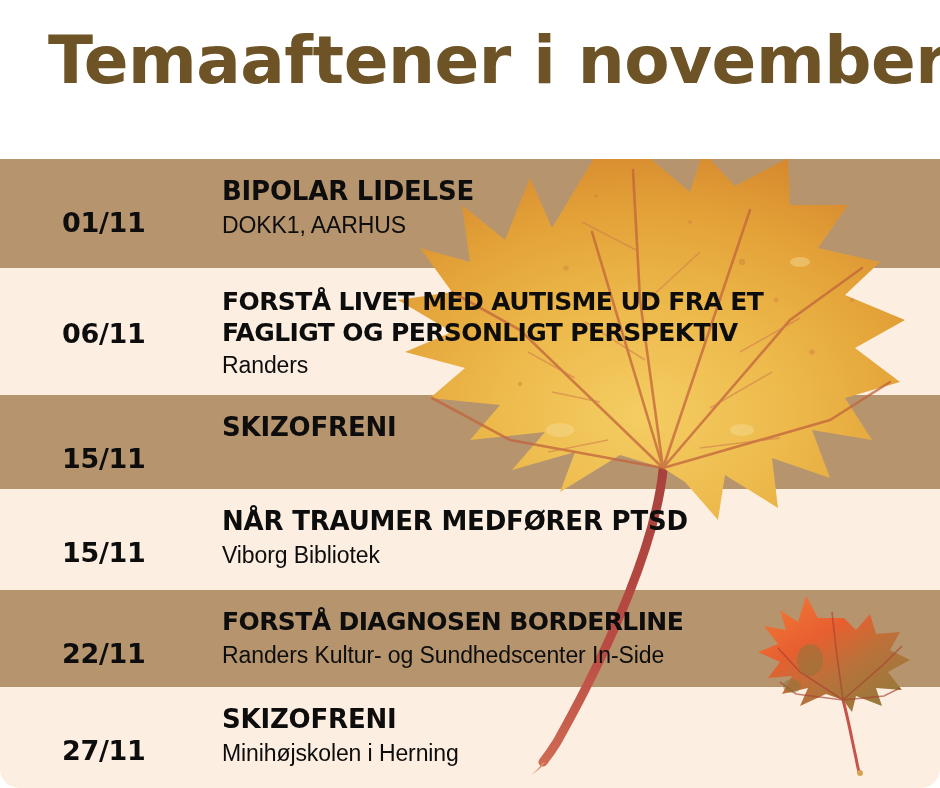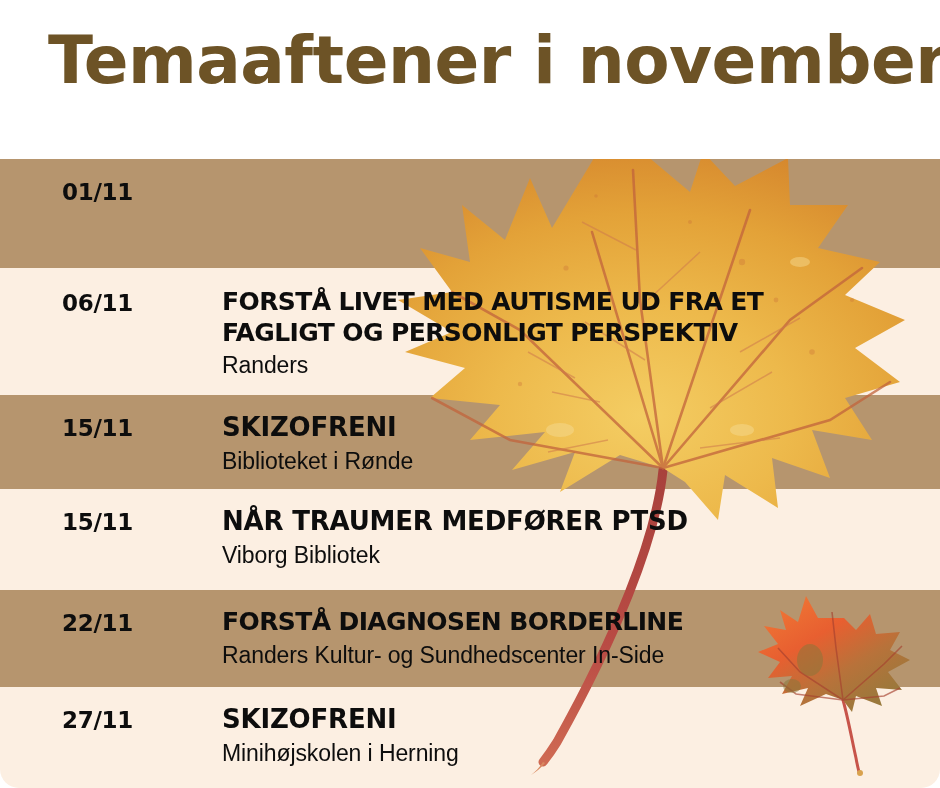--- a/index.html
+++ b/index.html
@@ -70,24 +70,25 @@
     position: absolute;
     left: 0;
     width: 940px;
     z-index: 4;
     color: #0d0d0d;
   }
   .row-date {
     position: absolute;
     left: 62px;
     font-family: "DejaVu Sans", sans-serif;
-    font-size: 23px;
+    font-size: 27px;
     font-weight: 700;
     letter-spacing: -0.3px;
     white-space: nowrap;
+    margin-top: 28px;
   }
   .row-body {
     position: absolute;
     left: 222px;
     right: 10px;
   }
   .row-title {
     font-family: "DejaVu Sans", sans-serif;
     font-size: 26px;
     font-weight: 700;
@@ -228,34 +229,37 @@
     </svg>
   </div>
 
   <div id="header">
     <div id="poster-title">Temaaftener i november</div>
   </div>
 
   <div id="rows">
       <div class="row" style="top: 159px; height: 109px;">
         <div class="row-date" style="top: 20px;">01/11</div>
+        <div class="row-body" style="top: 17px;">
+          <div class="row-title">BIPOLAR LIDELSE</div>
+          <div class="row-venue">DOKK1, AARHUS</div>
+        </div>
       </div>
       <div class="row" style="top: 268px; height: 127px;">
         <div class="row-date" style="top: 22px;">06/11</div>
         <div class="row-body" style="top: 19px;">
           <div class="row-title compact">FORSTÅ LIVET MED AUTISME UD FRA ET
 FAGLIGT OG PERSONLIGT PERSPEKTIV</div>
           <div class="row-venue">Randers</div>
         </div>
       </div>
       <div class="row" style="top: 395px; height: 94px;">
         <div class="row-date" style="top: 20px;">15/11</div>
         <div class="row-body" style="top: 17px;">
           <div class="row-title">SKIZOFRENI</div>
-          <div class="row-venue">Biblioteket i Rønde</div>
         </div>
       </div>
       <div class="row" style="top: 489px; height: 101px;">
         <div class="row-date" style="top: 20px;">15/11</div>
         <div class="row-body" style="top: 17px;">
           <div class="row-title">NÅR TRAUMER MEDFØRER PTSD</div>
           <div class="row-venue">Viborg Bibliotek</div>
         </div>
       </div>
       <div class="row" style="top: 590px; height: 116px;">

